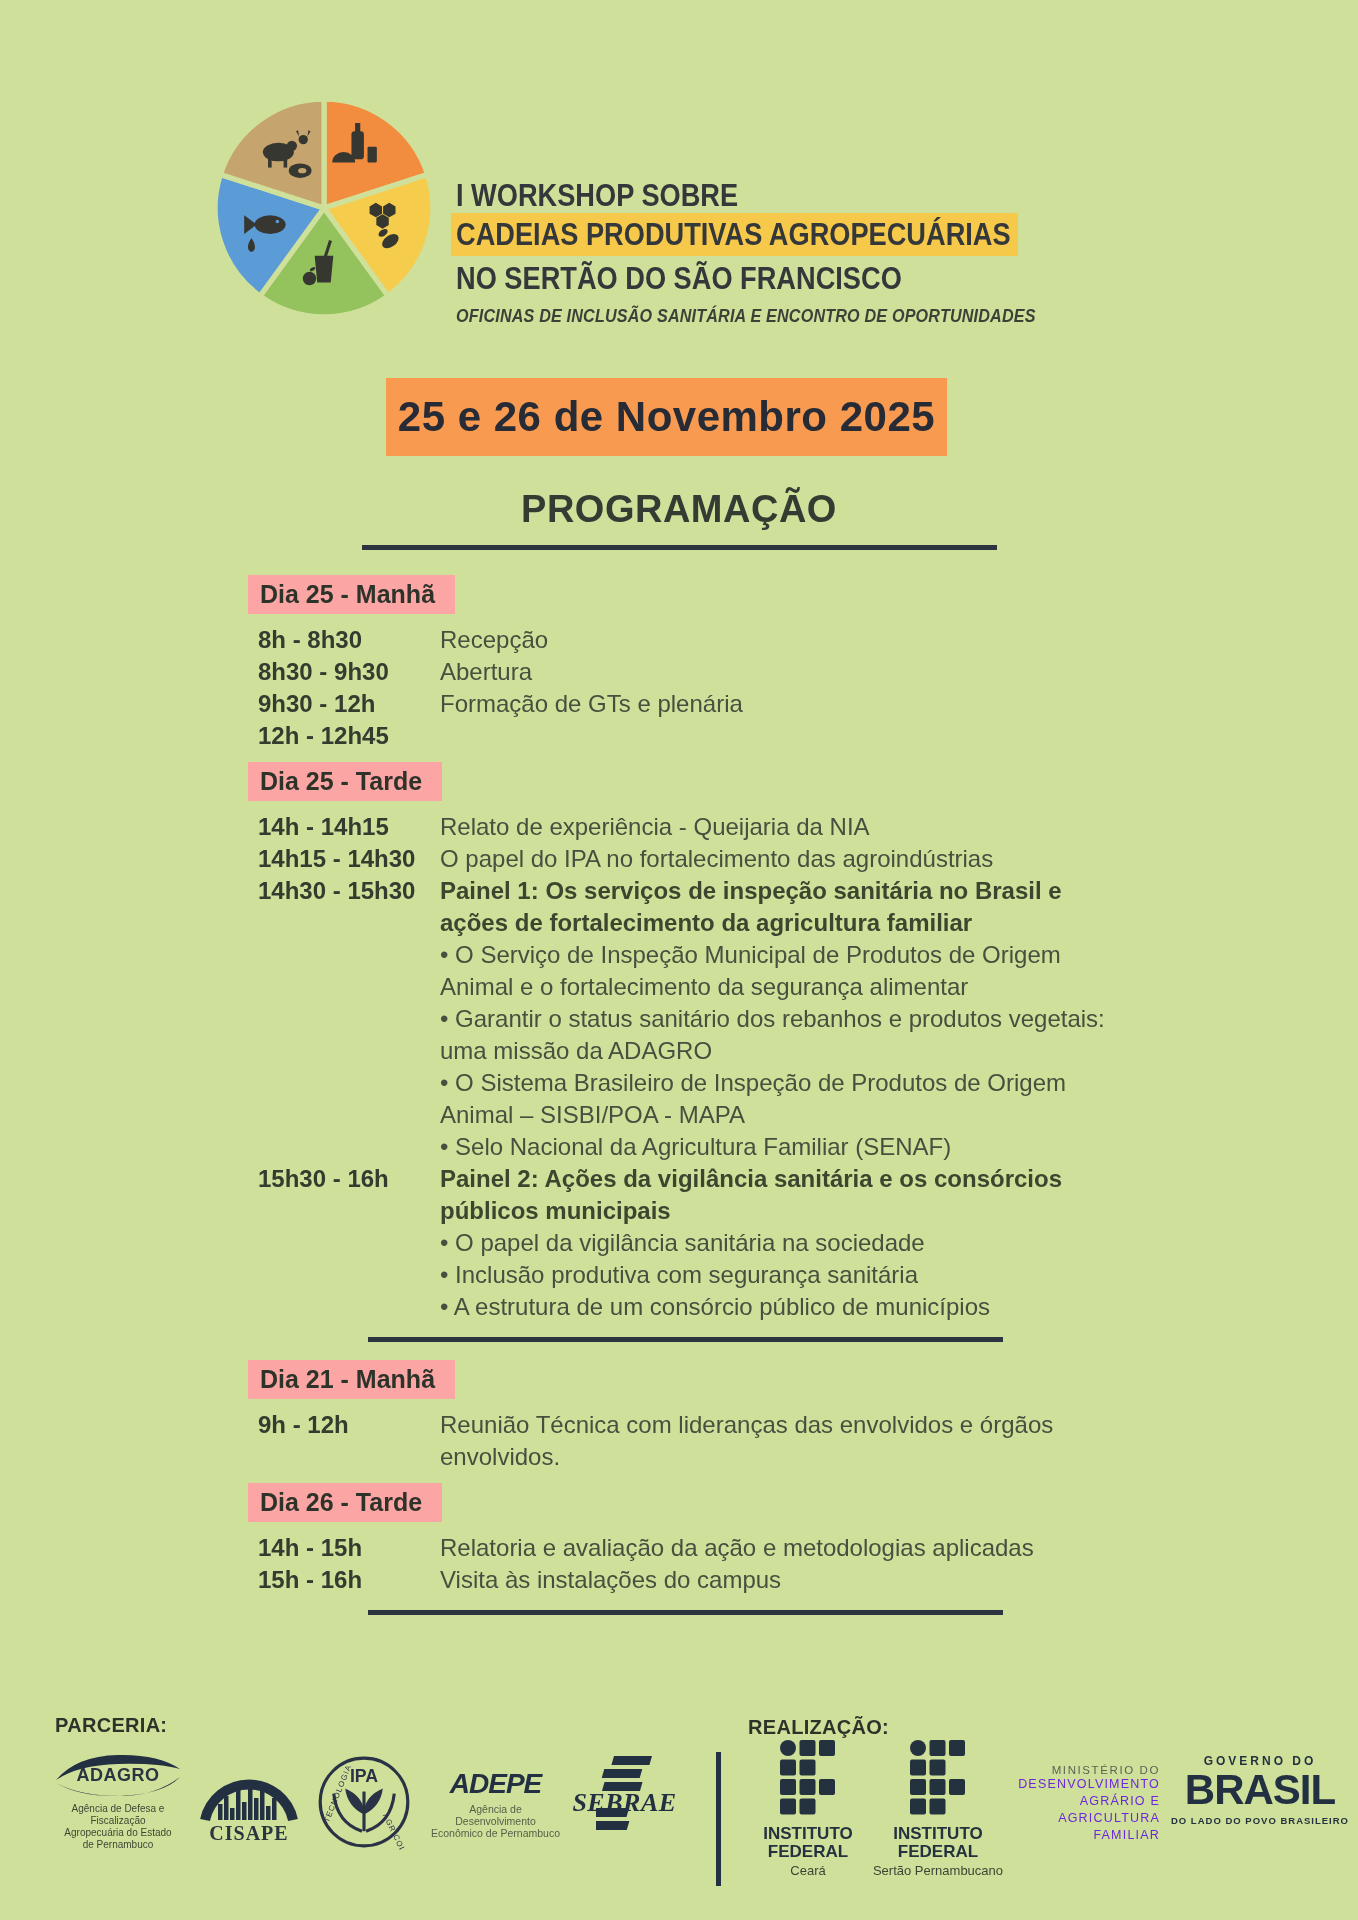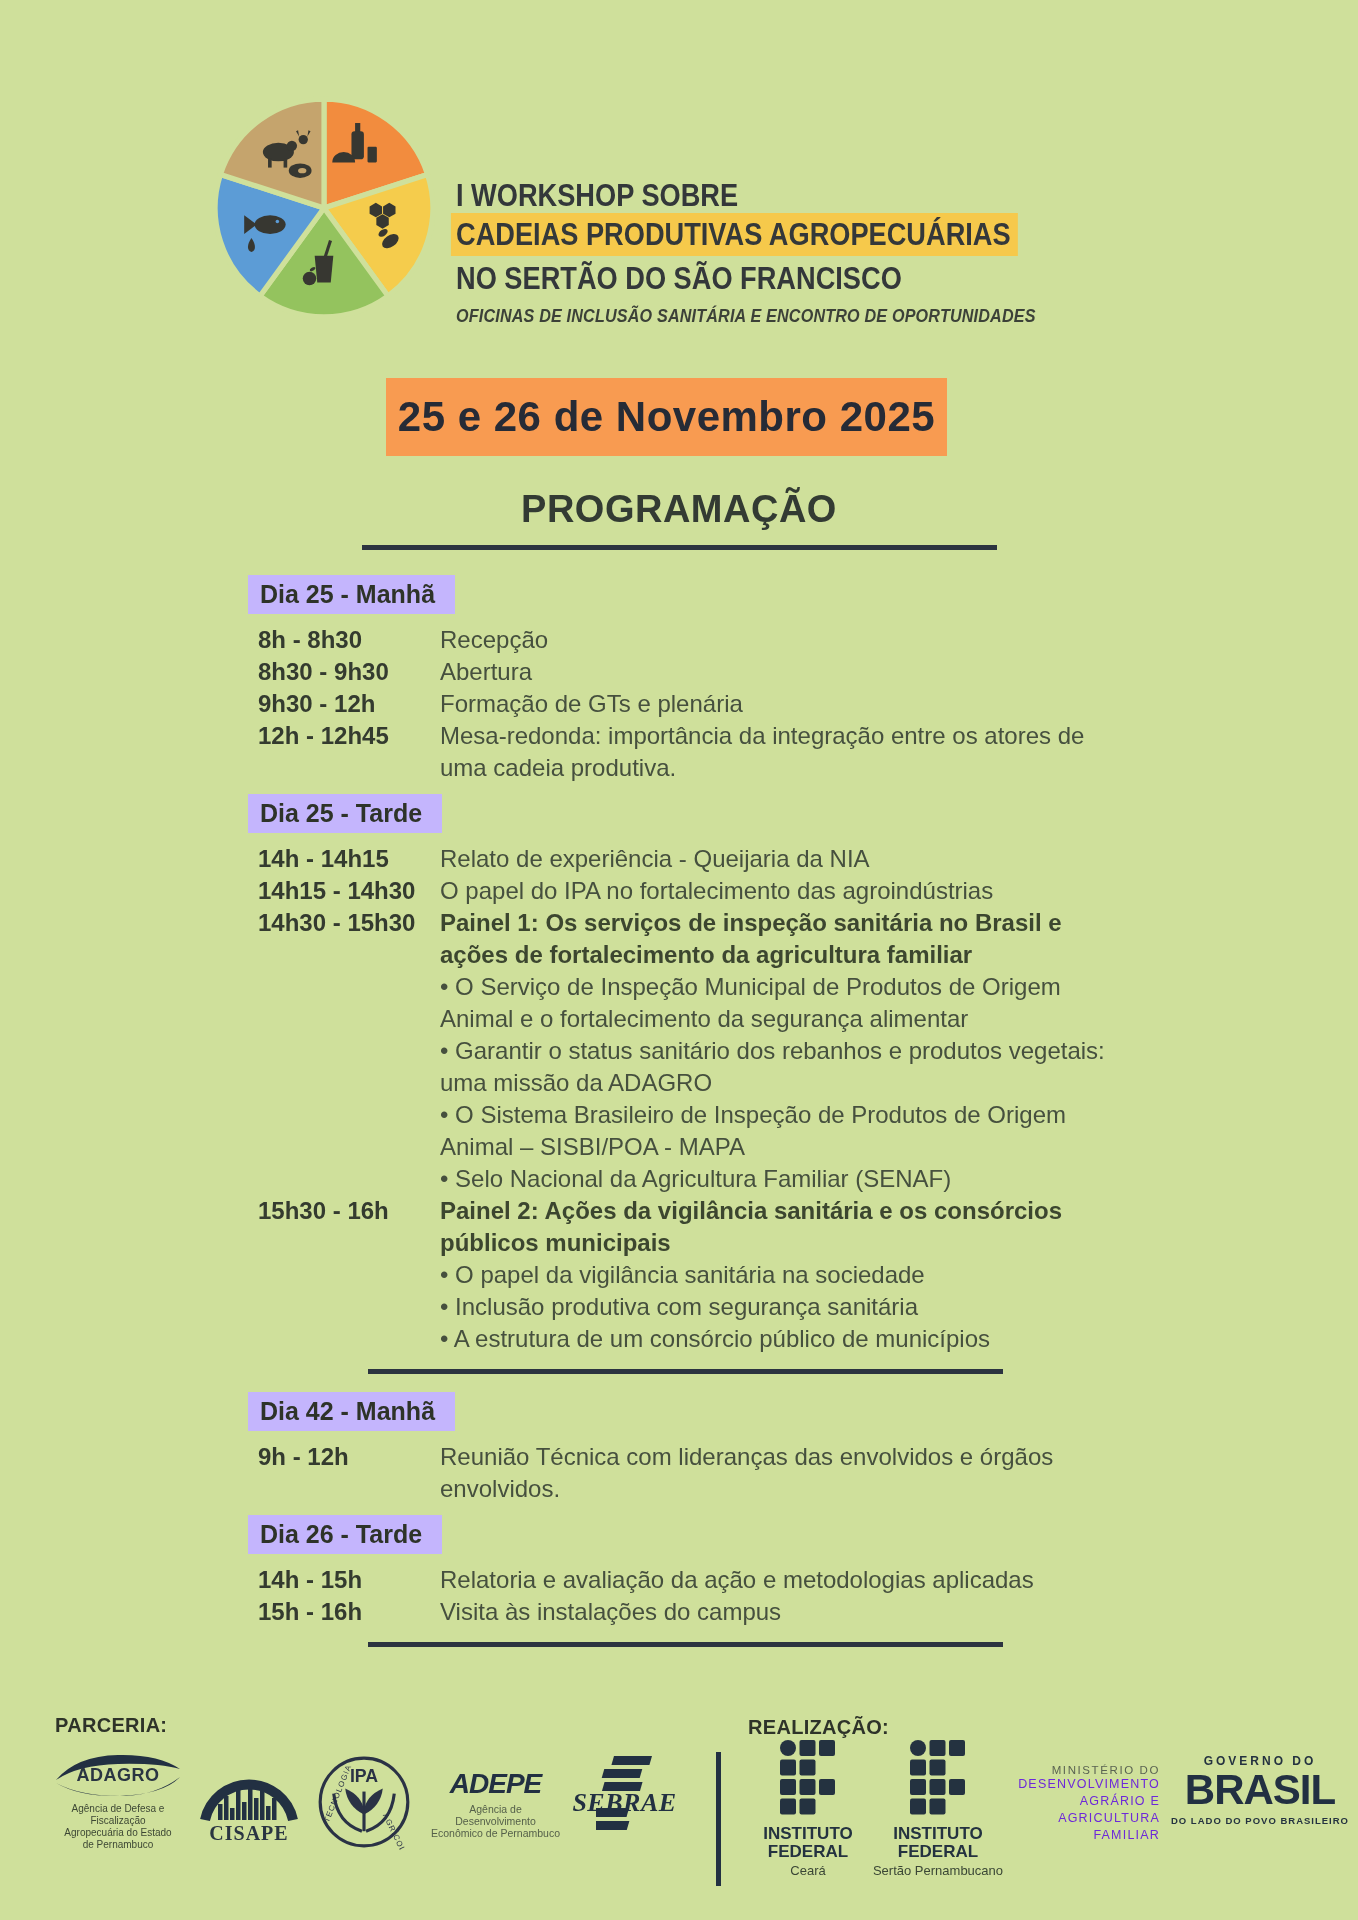--- a/index.html
+++ b/index.html
@@ -32,21 +32,21 @@
   }
   .date-banner span { font-size:42px; font-weight:bold; color:#262b36; letter-spacing:.5px;text-align:right; }
 
   
   .prog-title { margin-top:32px; text-align:center; font-size:38px; font-weight:bold; color:#333b33; letter-spacing:.5px; }
   .rule { width:635px; height:5px; background:#2c3440; margin:14px auto 0; }
 
   
   #schedule { padding-left:248px; margin-top:25px; }
   .day-label {
-    display:inline-block; background:#c4b5fd; color:#2e3329;
+    display:inline-block; background:#fca5a5; color:#2e3329;
     font-weight:bold; font-size:25px; line-height:27px; padding:6px 20px 6px 12px;
   }
   .section { margin-bottom:10px; }
   .section .rows { margin-top:10px; }
   .row { display:flex; }
   .row .time { flex:0 0 192px; width:192px; padding-left:10px; font-weight:bold; color:#343b2f; font-size:24px; line-height:32px; }
   .row .desc { width:680px; color:#46503e; font-size:24px; line-height:32px; }
   .desc .b { font-weight:bold; color:#3c462f; }
   .sched-divider { width:635px; height:5px; background:#2c3440; margin:14px 0 0 120px; }
   .sched-divider + .section { margin-top:18px; }
@@ -171,23 +171,20 @@
           </div>
         </div>
         <div class="row">
           <div class="time">9h30 - 12h</div>
           <div class="desc">
             <div class="n">Formação de GTs e plenária</div>
           </div>
         </div>
         <div class="row">
           <div class="time">12h - 12h45</div>
-          <div class="desc">
-            <div class="n">Mesa-redonda: importância da integração entre os atores de uma cadeia produtiva.</div>
-          </div>
         </div>
       </div></div>
     <div class="section"><div class="day-label">Dia 25 - Tarde</div><div class="rows">
         <div class="row">
           <div class="time">14h - 14h15</div>
           <div class="desc">
             <div class="n">Relato de experiência - Queijaria da NIA</div>
           </div>
         </div>
         <div class="row">
@@ -210,21 +207,21 @@
           <div class="time">15h30 - 16h</div>
           <div class="desc">
             <div class="b">Painel 2: Ações da vigilância sanitária e os consórcios públicos municipais</div>
             <div class="n">• O papel da vigilância sanitária na sociedade</div>
             <div class="n">• Inclusão produtiva com segurança sanitária</div>
             <div class="n">• A estrutura de um consórcio público de municípios</div>
           </div>
         </div>
       </div></div>
     <div class="sched-divider"></div>
-    <div class="section"><div class="day-label">Dia 42 - Manhã</div><div class="rows">
+    <div class="section"><div class="day-label">Dia 21 - Manhã</div><div class="rows">
         <div class="row">
           <div class="time">9h - 12h</div>
           <div class="desc">
             <div class="n">Reunião Técnica com lideranças das envolvidos e órgãos envolvidos.</div>
           </div>
         </div>
       </div></div>
     <div class="section"><div class="day-label">Dia 26 - Tarde</div><div class="rows">
         <div class="row">
           <div class="time">14h - 15h</div>

